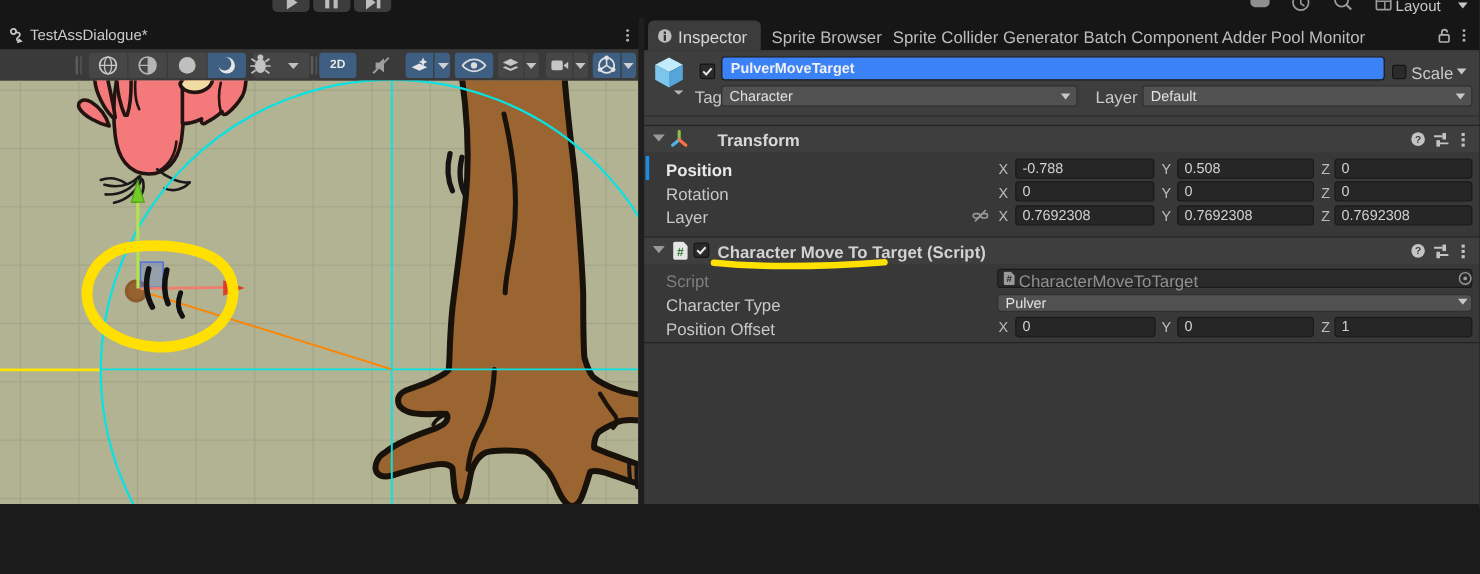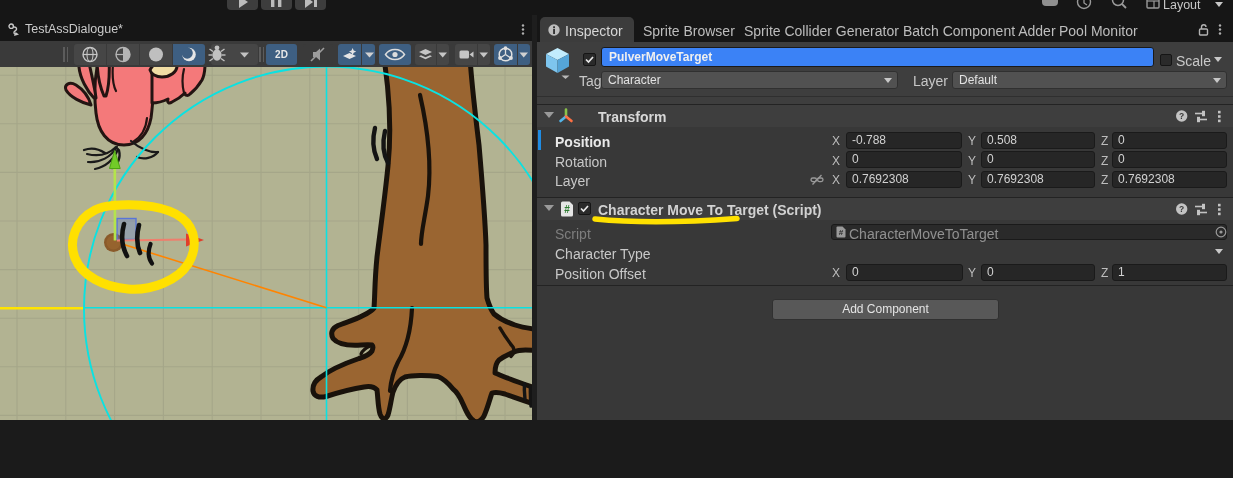--- a/index.html
+++ b/index.html
@@ -395,25 +395,25 @@
 <svg class="abs" style="left:836px;top:226px" width="10" height="12" viewBox="0 0 10 12">
  <path d="M0.5,1.5 Q0.5,0.5 1.5,0.5 L6.5,0.5 L9.5,3.5 L9.5,10.5 Q9.5,11.5 8.5,11.5 L1.5,11.5 Q0.5,11.5 0.5,10.5 Z" fill="#9a9a9a"></path>
  <text x="5" y="9" font-size="8" font-weight="bold" fill="#2a2a2a" text-anchor="middle" font-family="Liberation Sans">#</text>
 </svg>
 <div class="abs lbl" style="left:849px;top:226px;color:#909090">CharacterMoveToTarget</div>
 <svg class="abs" style="left:1215px;top:225.5px" width="12" height="12" viewBox="0 0 12 12">
  <circle cx="6" cy="6" r="4.8" fill="none" stroke="#9a9a9a" stroke-width="1.2"></circle>
       <circle cx="6" cy="6" r="1.6" fill="#9a9a9a"></circle>
 </svg>
 <div class="abs lbl" style="left:555px;top:246px">Character Type</div>
+<div class="drop" style="left:831px;top:244.5px;width:396px;height:15px;line-height:14px">Pulver</div>
 <div class="caret" style="left:1215px;top:249px"></div>
 <div class="abs lbl" style="left:555px;top:266px">Position Offset</div>
 <div class="axislbl" style="left:832px;top:266px">X</div>
     <div class="field" style="left:846px;top:264px;width:117px;height:16.5px">0</div>
 <div class="axislbl" style="left:968px;top:266px">Y</div>
     <div class="field" style="left:981px;top:264px;width:114px;height:16.5px">0</div>
 <div class="axislbl" style="left:1101px;top:266px">Z</div>
     <div class="field" style="left:1112px;top:264px;width:115px;height:16.5px">1</div>
 
 <div class="sep" style="top:285px"></div>
-<div class="abs" style="left:772px;top:299px;width:227px;height:21px;background:#585858;border:1px solid #303030;border-radius:3px;box-sizing:border-box;font-size:12px;color:#e4e4e4;text-align:center;line-height:19px">Add Component</div>
 
 <div class="abs" style="left:537px;top:476.5px;width:696px;height:1.5px;background:#242424"></div>
 </div>
 </body></html>

